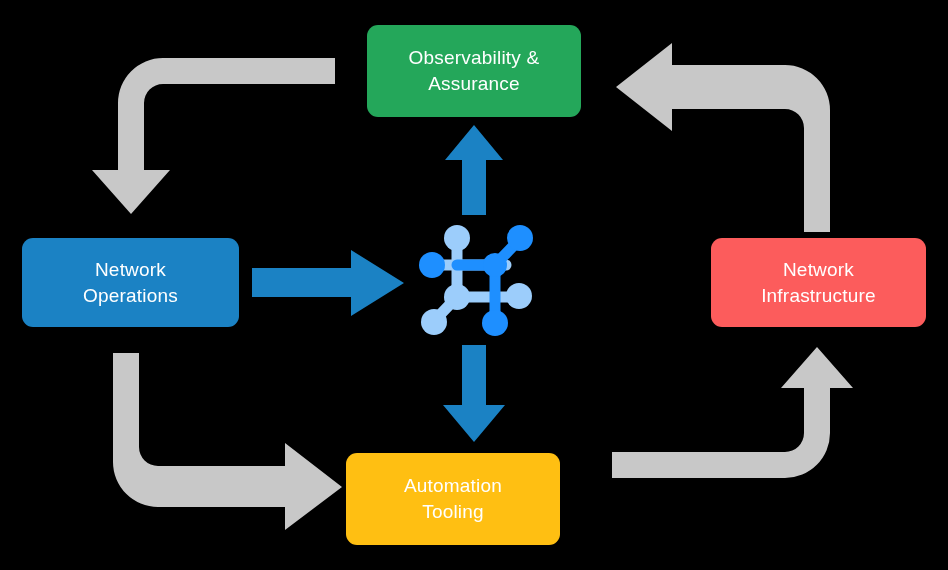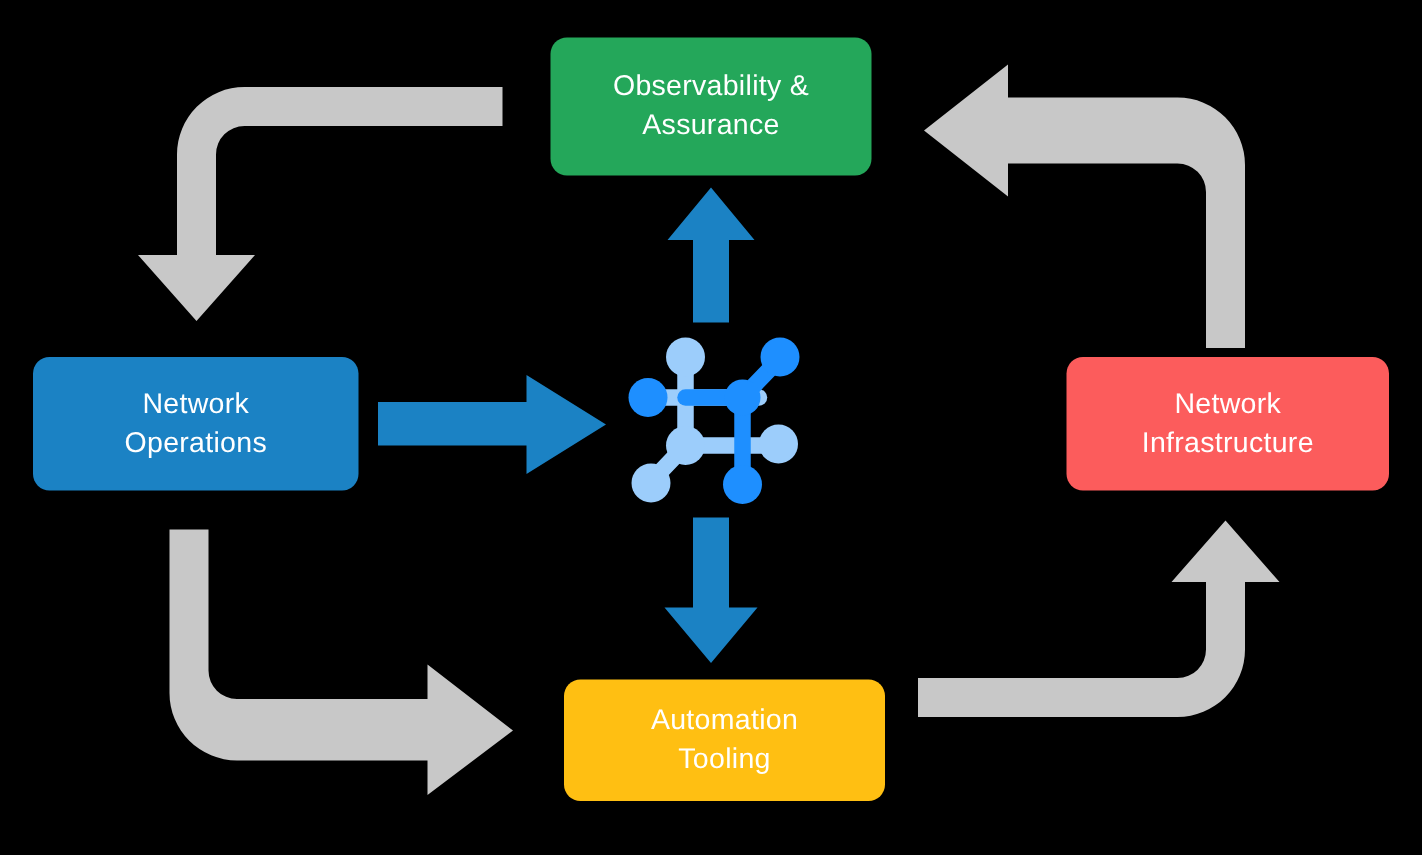--- a/index.html
+++ b/index.html
@@ -42,21 +42,21 @@
   }
   #box-operations {
     left: 22px; top: 238px; width: 217px; height: 89px;
     background: #1b82c4;
   }
   #box-infrastructure {
     left: 711px; top: 238px; width: 215px; height: 89px;
     background: #fc5c5c;
   }
   #box-automation {
-    left: 376px; top: 453px; width: 214px; height: 81px;
+    left: 346px; top: 453px; width: 214px; height: 92px;
     background: #ffbf12;
   }
   .svg-layer {
     position: absolute;
     left: 0; top: 0;
     width: 948px;
     height: 570px;
     pointer-events: none;
   }
   .svg-layer * { pointer-events: auto; }

